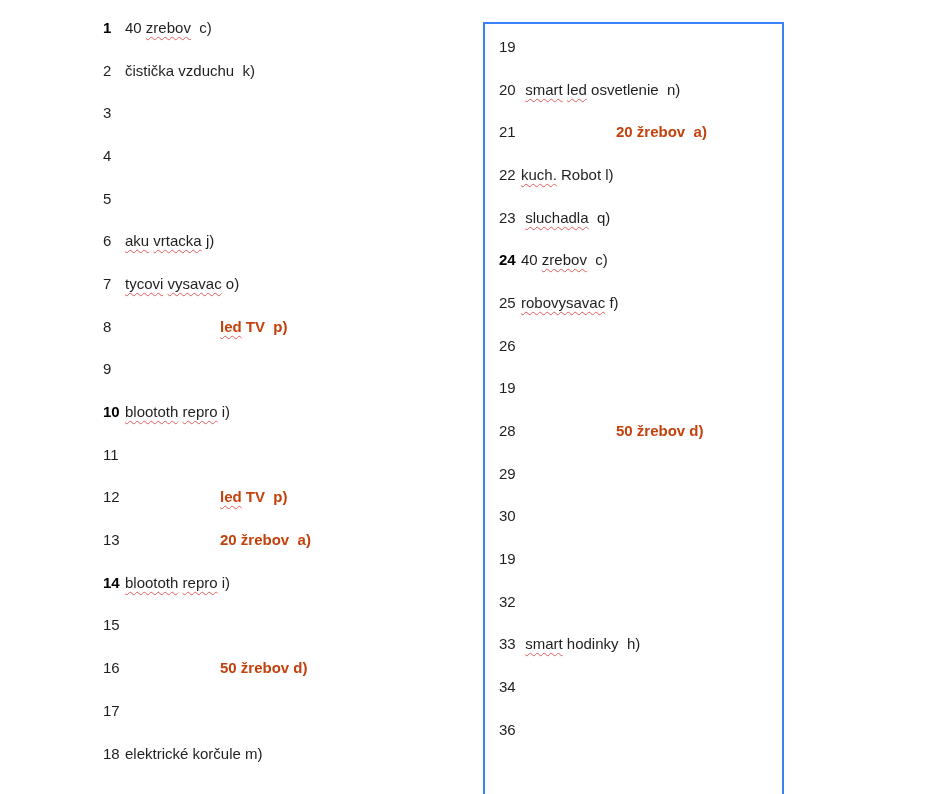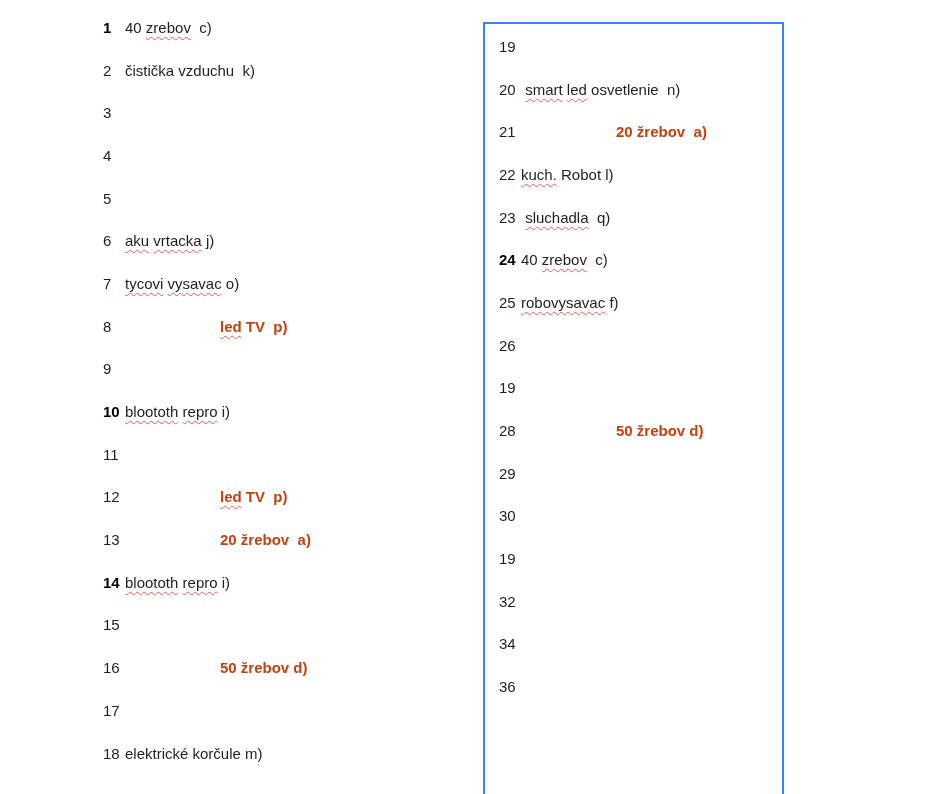--- a/index.html
+++ b/index.html
@@ -103,16 +103,17 @@
       <div class="row"><span class="num">23</span><span class="text"><span> </span><span class="sq">sluchadla</span><span>  q)</span></span></div>
       <div class="row"><span class="num bold">24</span><span class="text"><span>40 </span><span class="sq">zrebov</span><span>  c)</span></span></div>
       <div class="row"><span class="num">25</span><span class="text"><span class="sq">robovysavac</span><span> f)</span></span></div>
       <div class="row"><span class="num">26</span><span class="text"></span></div>
       <div class="row"><span class="num">19</span><span class="text"></span></div>
       <div class="row indent"><span class="num">28</span><span class="text bold"><span>50 žrebov d)</span></span></div>
       <div class="row"><span class="num">29</span><span class="text"></span></div>
       <div class="row"><span class="num">30</span><span class="text"></span></div>
       <div class="row"><span class="num">19</span><span class="text"></span></div>
       <div class="row"><span class="num">32</span><span class="text"></span></div>
+      <div class="row"><span class="num">33</span><span class="text"><span> </span><span class="sq">smart</span><span> hodinky  h)</span></span></div>
       <div class="row"><span class="num">34</span><span class="text"></span></div>
       <div class="row"><span class="num">36</span><span class="text"></span></div>
     </div>
 </div>
 
 </body></html>

